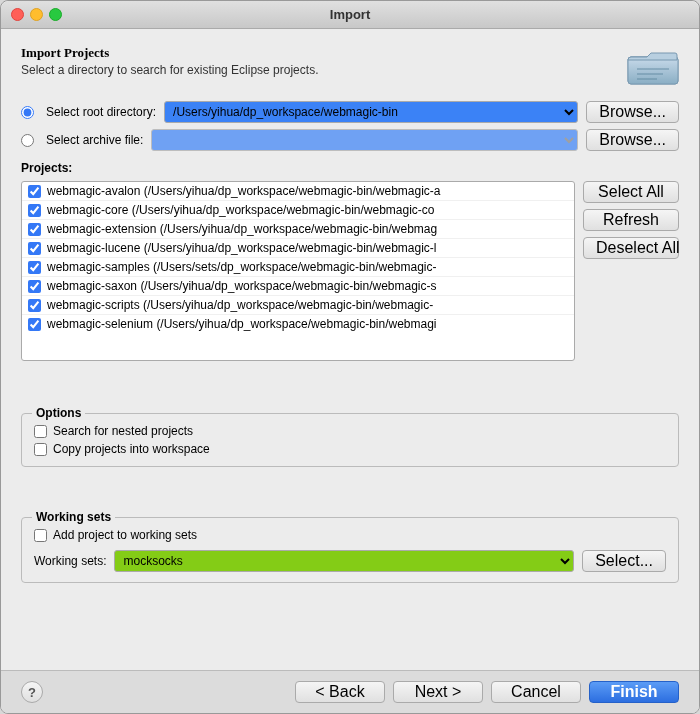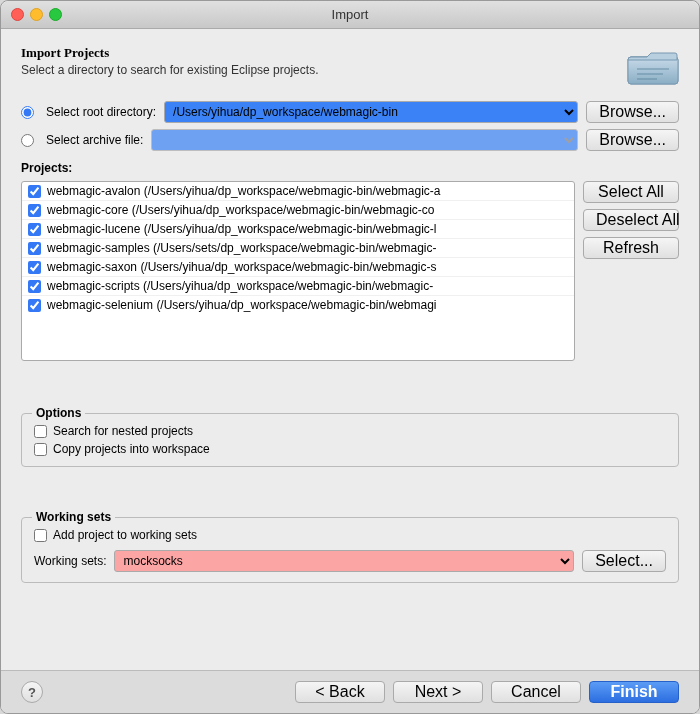--- a/index.html
+++ b/index.html
@@ -47,21 +47,21 @@
       height: 13px;
       border-radius: 50%;
       border: 1px solid rgba(0,0,0,0.2);
     }
     .tb-btn.close { background: #ff5f57; border-color: #e0443e; }
     .tb-btn.minimize { background: #ffbd2e; border-color: #dea123; }
     .tb-btn.maximize { background: #28c940; border-color: #1aab29; }
 
     .title-text {
       font-size: 13px;
-      font-weight: 400;
+      font-weight: 700;
       color: #333;
     }
 
     .content {
       padding: 16px 20px;
       flex: 1;
       display: flex;
       flex-direction: column;
       gap: 0;
     }
@@ -233,21 +233,21 @@
       white-space: nowrap;
     }
 
     .working-sets-select {
       flex: 1;
       height: 22px;
       border: 1px solid #aaa;
       border-radius: 3px;
       padding: 0 4px;
       font-size: 12px;
-      background: #fca5a5;
+      background: #84cc16;
     }
 
     .bottom-bar {
       border-top: 1px solid #bbb;
       padding: 10px 20px;
       display: flex;
       align-items: center;
       background: #dcdcdc;
       flex-shrink: 0;
     }
@@ -348,20 +348,24 @@
           <div class="project-item">
             <input type="checkbox" checked="" style="">
             <span>webmagic-avalon (/Users/yihua/dp_workspace/webmagic-bin/webmagic-a</span>
           </div>
           <div class="project-item">
             <input type="checkbox" checked="" style="">
             <span>webmagic-core (/Users/yihua/dp_workspace/webmagic-bin/webmagic-co</span>
           </div>
           <div class="project-item">
             <input type="checkbox" checked="" style="">
+            <span>webmagic-extension (/Users/yihua/dp_workspace/webmagic-bin/webmag</span>
+          </div>
+          <div class="project-item">
+            <input type="checkbox" checked="" style="">
             <span>webmagic-lucene (/Users/yihua/dp_workspace/webmagic-bin/webmagic-l</span>
           </div>
           <div class="project-item">
             <input type="checkbox" checked="" style="">
             <span>webmagic-samples (/Users/sets/dp_workspace/webmagic-bin/webmagic-</span>
           </div>
           <div class="project-item">
             <input type="checkbox" checked="" style="">
             <span>webmagic-saxon (/Users/yihua/dp_workspace/webmagic-bin/webmagic-s</span>
           </div>
@@ -369,22 +373,22 @@
             <input type="checkbox" checked="" style="">
             <span>webmagic-scripts (/Users/yihua/dp_workspace/webmagic-bin/webmagic-</span>
           </div>
           <div class="project-item">
             <input type="checkbox" checked="" style="">
             <span>webmagic-selenium (/Users/yihua/dp_workspace/webmagic-bin/webmagi</span>
           </div>
         </div>
       <div class="projects-buttons">
         <button class="btn">Select All</button>
+        <button class="btn">Refresh</button>
         <button class="btn">Deselect All</button>
-        <button class="btn">Refresh</button>
       </div>
     </div>
 
     <div class="section-box">
       <span class="section-box-title">Options</span>
       <div class="checkbox-row">
         <input type="checkbox" id="nested" style="">
         <label for="nested">Search for nested projects</label>
       </div>
       <div class="checkbox-row">

